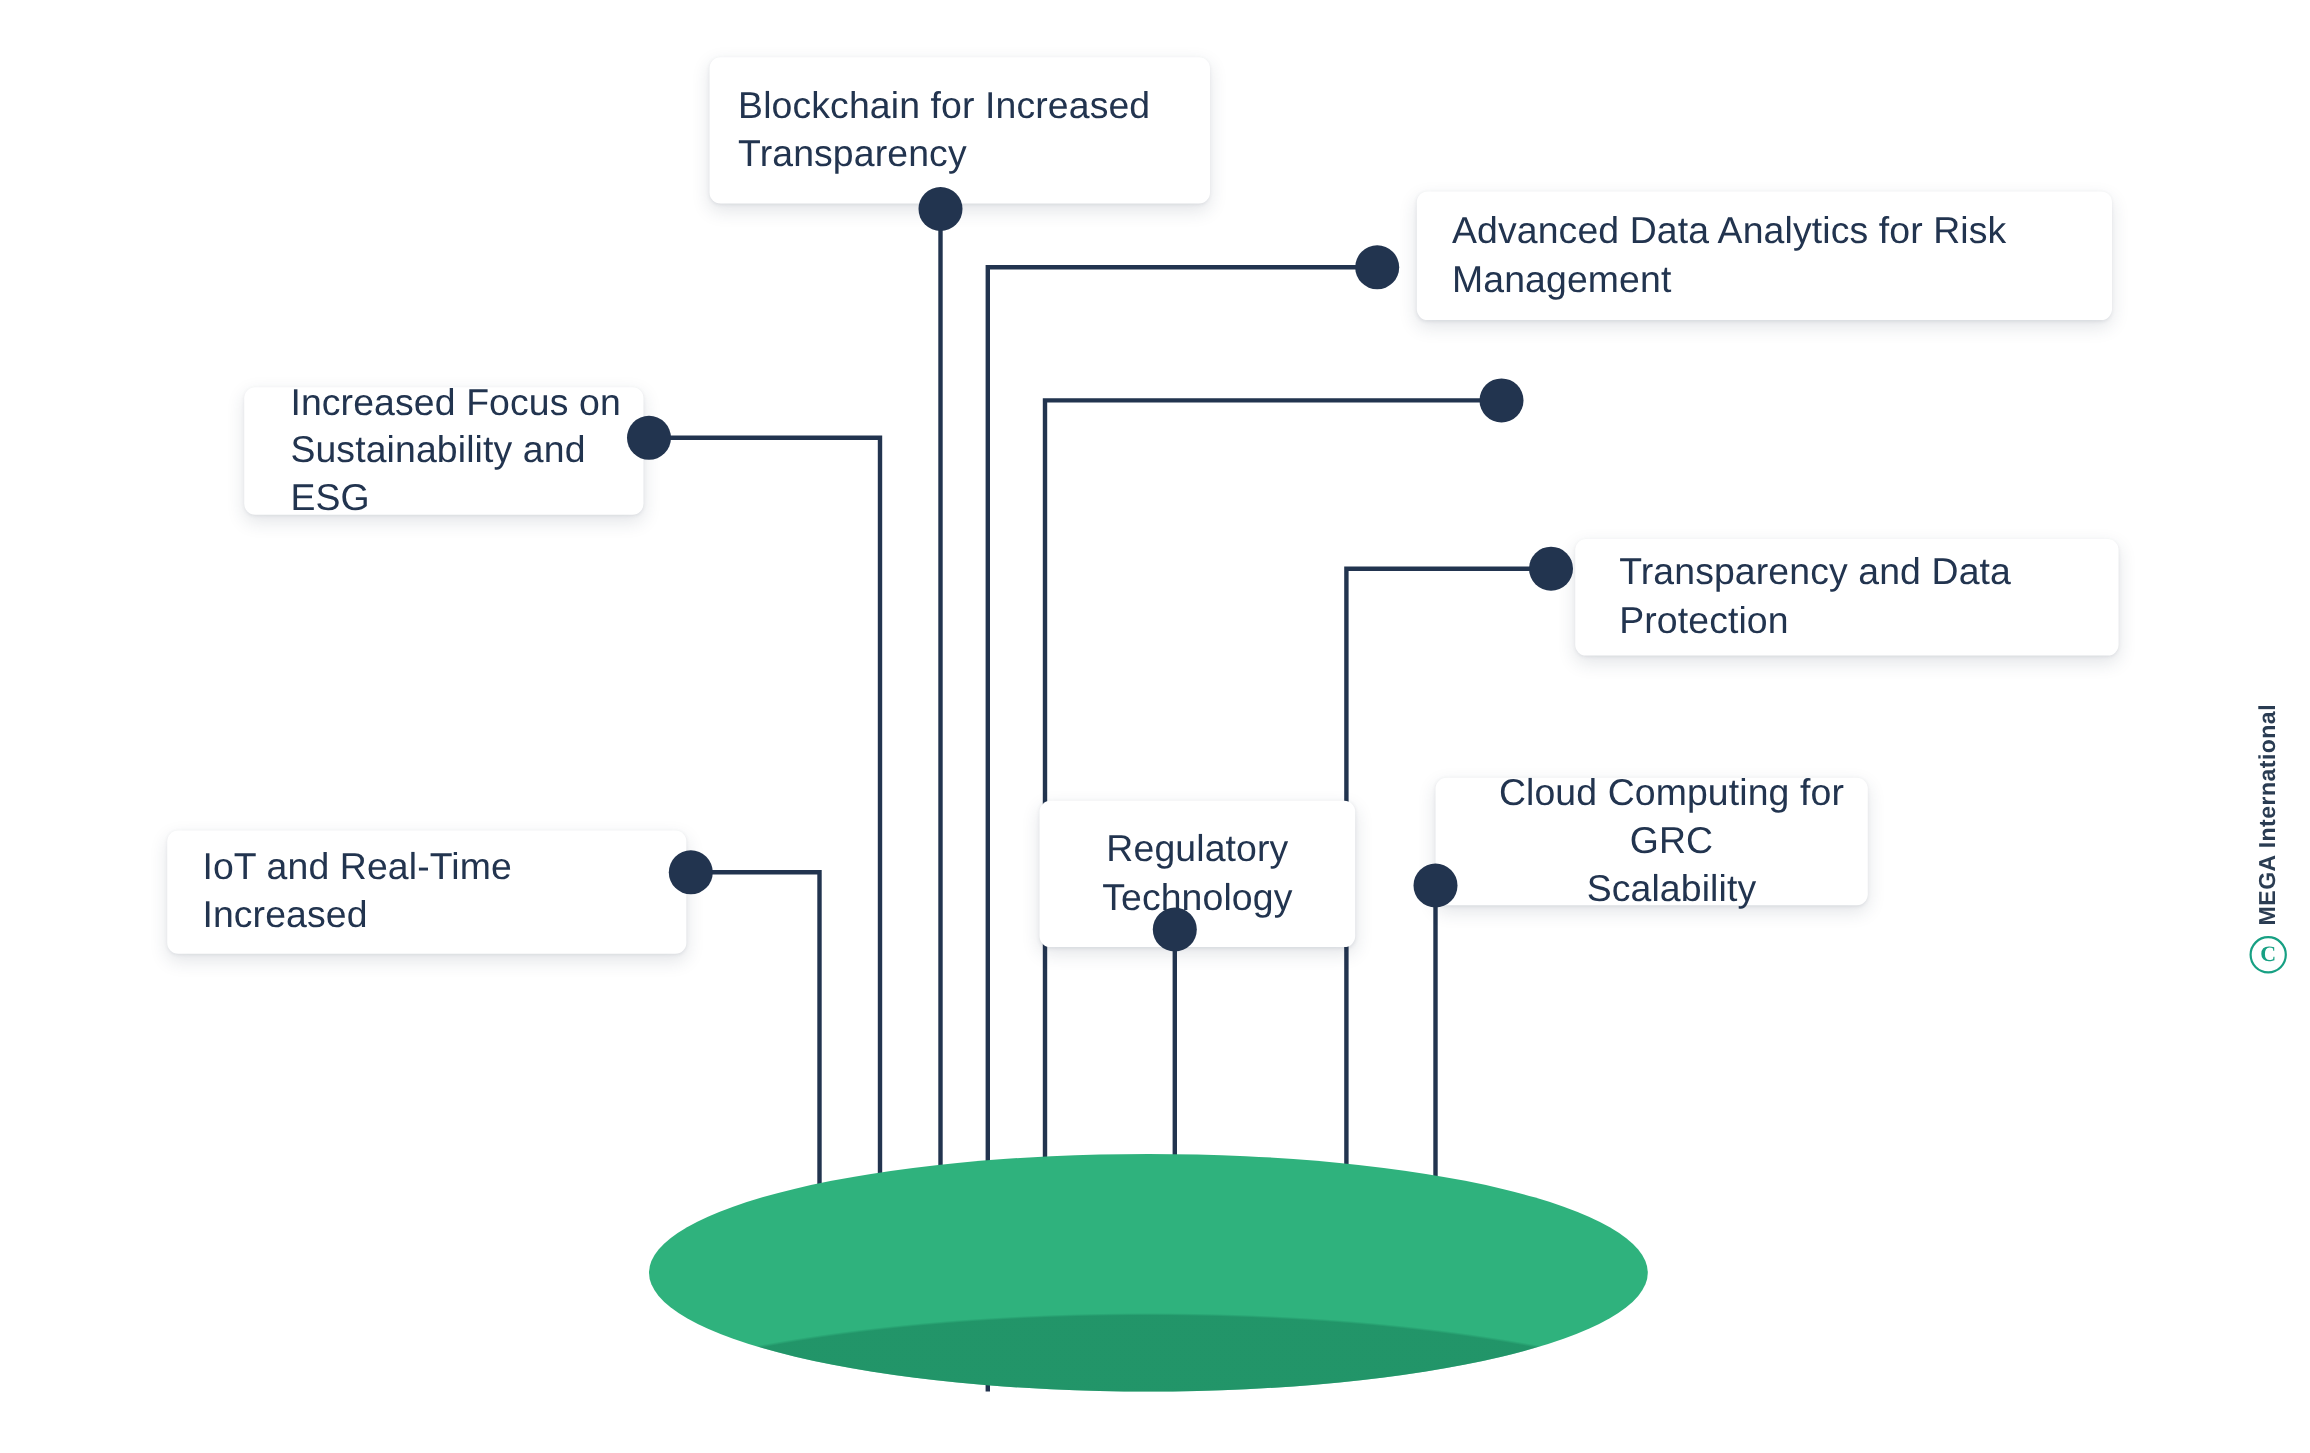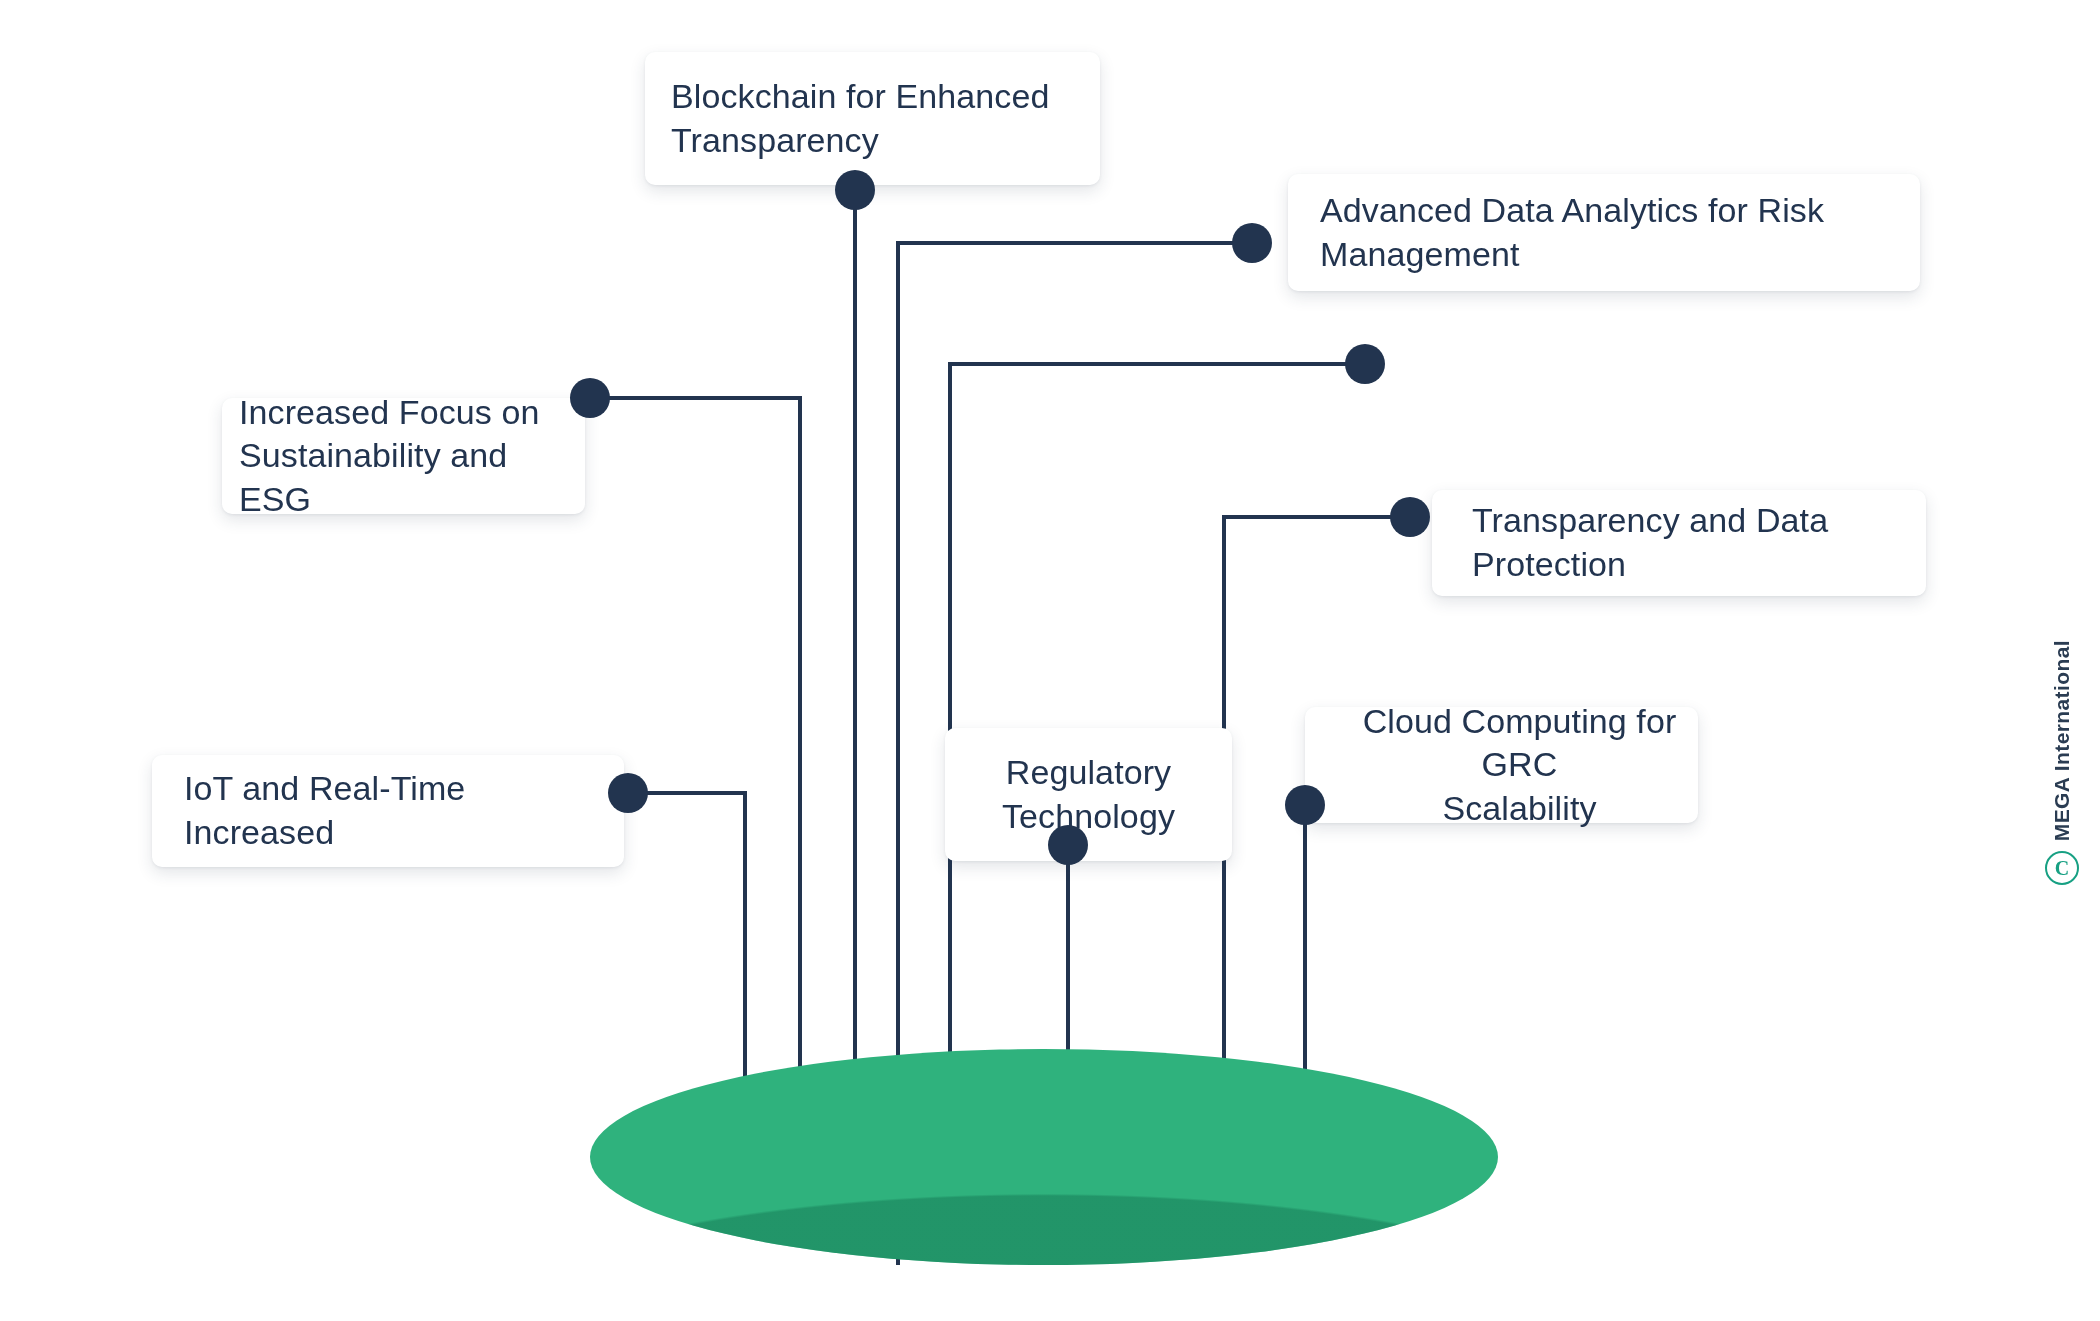--- a/index.html
+++ b/index.html
@@ -48,21 +48,21 @@
   .card .txt {
     display: block;
     width: 100%;
     white-space: pre-line;
   }
 
   
   #card-blockchain   { left: 645px;  top: 52px;   width: 455px; height: 133px; padding: 0 0 0 26px; }
   #card-analytics    { left: 1288px; top: 174px;  width: 632px; height: 117px; padding: 0 10px 0 32px; }
   #card-automation   { left: 1380px; top: 313px;  width: 395px; height: 122px; padding: 0 0 0 30px; }
-  #card-sustain      { left: 222px;  top: 352px;  width: 363px; height: 116px; padding: 0 0 0 17px; margin-top: 46px; }
+  #card-sustain      { left: 222px;  top: 352px;  width: 363px; height: 116px; padding: 0 0 0 42px; }
   #card-cyber        { left: 1432px; top: 490px;  width: 494px; height: 106px; padding: 0 0 0 40px; }
   #card-iot          { left: 152px;  top: 755px;  width: 472px; height: 112px; padding: 0 0 0 32px; }
   #card-regtech      { left: 945px;  top: 728px;  width: 287px; height: 133px; padding: 0 0 0 0;
                        justify-content: center; text-align: center; }
   #card-cloud        { left: 1305px; top: 707px;  width: 393px; height: 116px; padding: 0 0 0 36px; text-align: center; }
 
   
   .dot {
     position: absolute;
     width: 40px;
@@ -160,21 +160,21 @@
       <path d="M 1305 805 L 1305 1227"></path>
     </g>
   </svg>
 
   <div id="base-wrap">
     <div id="base-top"></div>
     <div id="base-shade"></div>
   </div>
 
   <div class="card" id="card-blockchain">
-    <span class="txt">Blockchain for Enhanced
+    <span class="txt">Blockchain for Increased
 Transparency</span>
   </div>
 
   <div class="card" id="card-analytics">
     <span class="txt">Advanced Data Analytics for Risk Management</span>
   </div>
 
 
   <div class="card" id="card-sustain">
     <span class="txt">Increased Focus on

